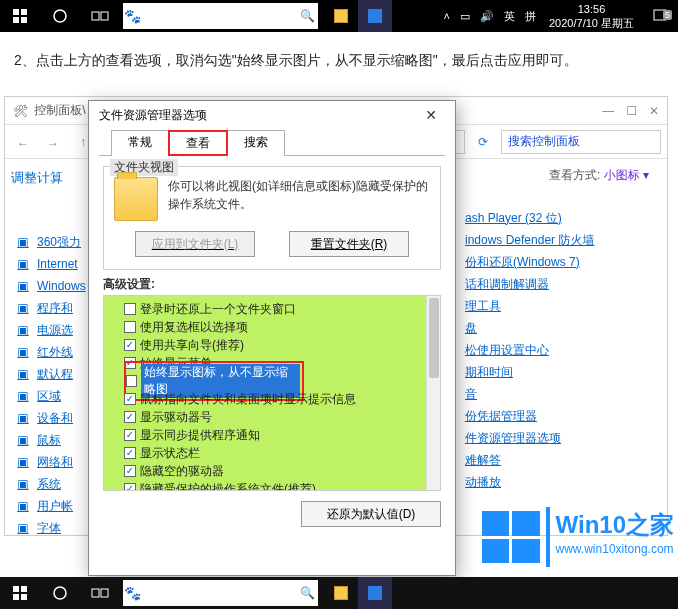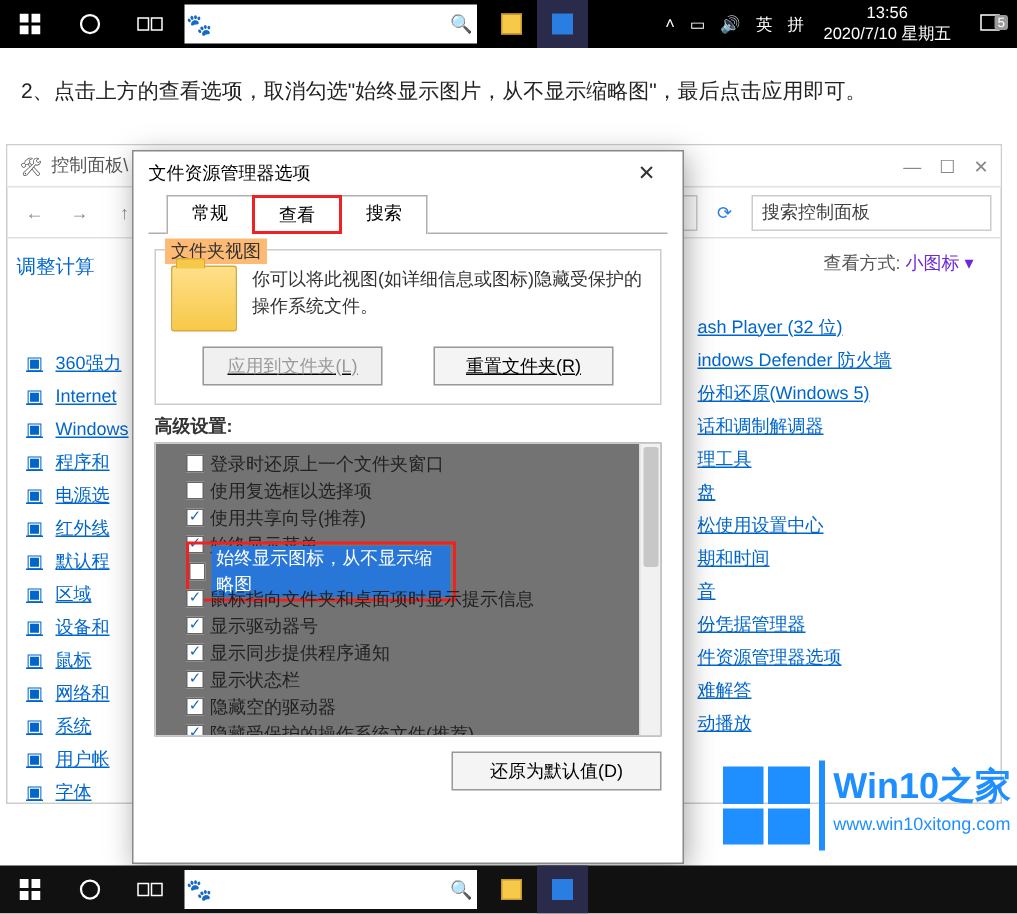--- a/index.html
+++ b/index.html
@@ -25,49 +25,49 @@
 
 .instr { padding: 20px 14px 14px; font-size: 14px; color:#222; }
 
 
 .cp-window { position:absolute; top:96px; left:4px; width:664px; height:440px; border:1px solid #ccc; background:#fff; }
 .cp-title { height:28px; display:flex; align-items:center; padding:0 8px; border-bottom:1px solid #e0e0e0; background:#fff; color:#555; font-size:12px;}
 .cp-title .winctl { margin-left:auto; display:flex; gap:12px; color:#888; }
 .cp-nav { height:34px; display:flex; align-items:center; padding:0 6px; gap:6px; border-bottom:1px solid #e0e0e0;}
 .cp-nav .arrow { width:24px; height:24px; display:flex; align-items:center; justify-content:center; color:#888; border-radius:2px;}
 .cp-nav .path { flex:1; height:24px; border:1px solid #ccc; display:flex; align-items:center; padding:0 6px; color:#888; }
-.cp-nav .searchbox { width:160px; height:24px; border:1px solid #ccc; display:flex; align-items:center; padding:0 6px; color:#404040;}
+.cp-nav .searchbox { width:160px; height:24px; border:1px solid #ccc; display:flex; align-items:center; padding:0 6px; color:#1d4ed8;}
 .cp-body { display:flex; height:calc(100% - 62px); }
 .cp-left { width:96px; padding:10px 6px; }
 .cp-left .link1 { color:#0066cc; font-size:13px; }
 .cp-items { flex:1; padding:6px 0 6px 0; overflow:hidden; }
 .cp-row { display:flex; align-items:center; height:22px; gap:6px; padding:0 4px; color:#0066cc; font-size:12px;text-decoration:underline;}
 .cp-icon { width:16px; height:16px; display:inline-flex; align-items:center; justify-content:center; font-size:12px;}
 .cp-view { position:absolute; right:18px; top:70px; font-size:12px; color:#555;}
 .cp-view a { color:#6d28d9; }
 
 
 .dialog { position:absolute; top:100px; left:88px; width:368px; height:476px; background:#fff; border:1px solid #888; box-shadow:2px 4px 18px rgba(0,0,0,.35); }
 .dlg-title { height:28px; display:flex; align-items:center; padding:0 10px; font-size:12px; }
 .dlg-close { margin-left:auto; font-size:14px; color:#333; width:28px; text-align:center; cursor:pointer;}
 .tabs { display:flex; height:26px; position:relative; margin:0 22px;}
 .tab { padding:3px 16px; border:1px solid #b0b0b0; background:#fff; font-size:12px; border-bottom:none; position:relative; top:1px; margin-right:-1px;}
 .tab.sel { border:2px solid #e22; z-index:2; }
 .tabline { height:1px; background:#b0b0b0; margin:0 10px;}
 .group { margin:10px 14px 6px; border:1px solid #ccc; padding:10px 10px 12px; position:relative;}
-.group-label { position:absolute; top:-8px; left:6px; background:#fdba74; padding:0 4px; font-size:12px; color:#333;}
+.group-label { position:absolute; top:-8px; left:6px; background:#e5e5e5; padding:0 4px; font-size:12px; color:#333;}
 .folder-row { display:flex; gap:10px; }
 .folder-icon { width:44px; height:44px; background:linear-gradient(#ffe08a,#f7c948); border:1px solid #d9a93a; border-radius:2px; position:relative;}
 .folder-icon::before { content:""; position:absolute; top:-6px; left:2px; width:18px; height:6px; background:#f7c948; border:1px solid #d9a93a; border-bottom:none; border-radius:2px 2px 0 0;}
 .folder-text { flex:1; font-size:12px; color:#333; line-height:18px;}
 .btns-row { display:flex; gap:34px; margin-top:10px; justify-content:center;text-decoration:underline;}
 .btn { min-width:120px; height:26px; border:1px solid #999; background:#f4f4f4; font-size:12px; display:flex; align-items:center; justify-content:center; cursor:pointer;}
 .btn.disabled { color:#999; background:#f0f0f0;}
 .adv-label { margin:6px 14px 2px; font-size:12px; color:#333;font-weight:bold;}
-.adv-box { margin:0 14px; border:1px solid #ccc; height:196px; overflow:hidden; background:#737373; position:relative;}
+.adv-box { margin:0 14px; border:1px solid #ccc; height:196px; overflow:hidden; background:#bef264; position:relative;}
 .tree { padding:4px 6px; font-size:12px; color:#222;}
 .tree-row { display:flex; align-items:center; height:18px; gap:4px;}
 .tree-row.indent1 { padding-left:14px;}
 .chk { width:12px; height:12px; border:1px solid #666; display:inline-flex; align-items:center; justify-content:center; font-size:10px; line-height:10px; background:#fff;}
 .chk.checked::after { content:"✓"; color:#1565c0; font-size:10px; line-height:10px;}
 .highlight { border:2px solid #e22; padding:1px 2px 1px 0; display:flex; align-items:center; gap:4px; width:180px;}
 .highlight .txt { background:#2877d8; color:#fff; padding:0 3px;}
 .dlg-footer { display:flex; justify-content:flex-end; padding:10px 14px;}
 .scrollbar { position:absolute; right:0; top:0; bottom:0; width:14px; background:#f1f1f1; border-left:1px solid #ddd;}
 .scrollbar .thumb { position:absolute; left:2px; width:10px; top:2px; height:80px; background:#c7c7c7; border-radius:2px;}
@@ -230,21 +230,21 @@
         </div>
     </div>
     <div class="cp-items" id="right-items" style="padding-left:360px; padding-top:48px;">
         <div class="cp-row">
           <span>ash Player (32 位)</span>
         </div>
         <div class="cp-row">
           <span>indows Defender 防火墙</span>
         </div>
         <div class="cp-row">
-          <span>份和还原(Windows 5)</span>
+          <span>份和还原(Windows 7)</span>
         </div>
         <div class="cp-row">
           <span>话和调制解调器</span>
         </div>
         <div class="cp-row">
           <span>理工具</span>
         </div>
         <div class="cp-row">
           <span>盘</span>
         </div>

